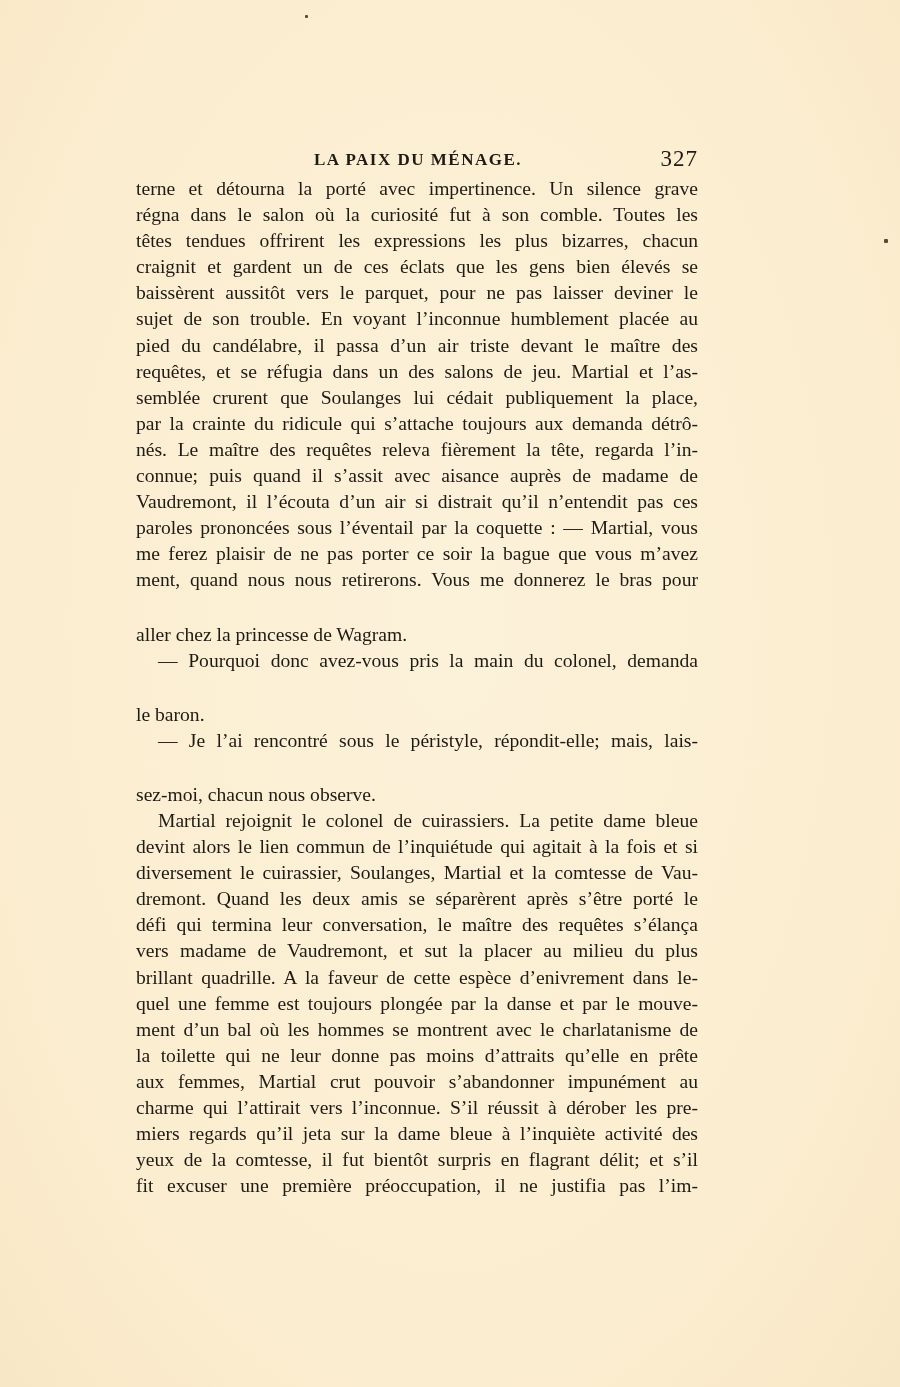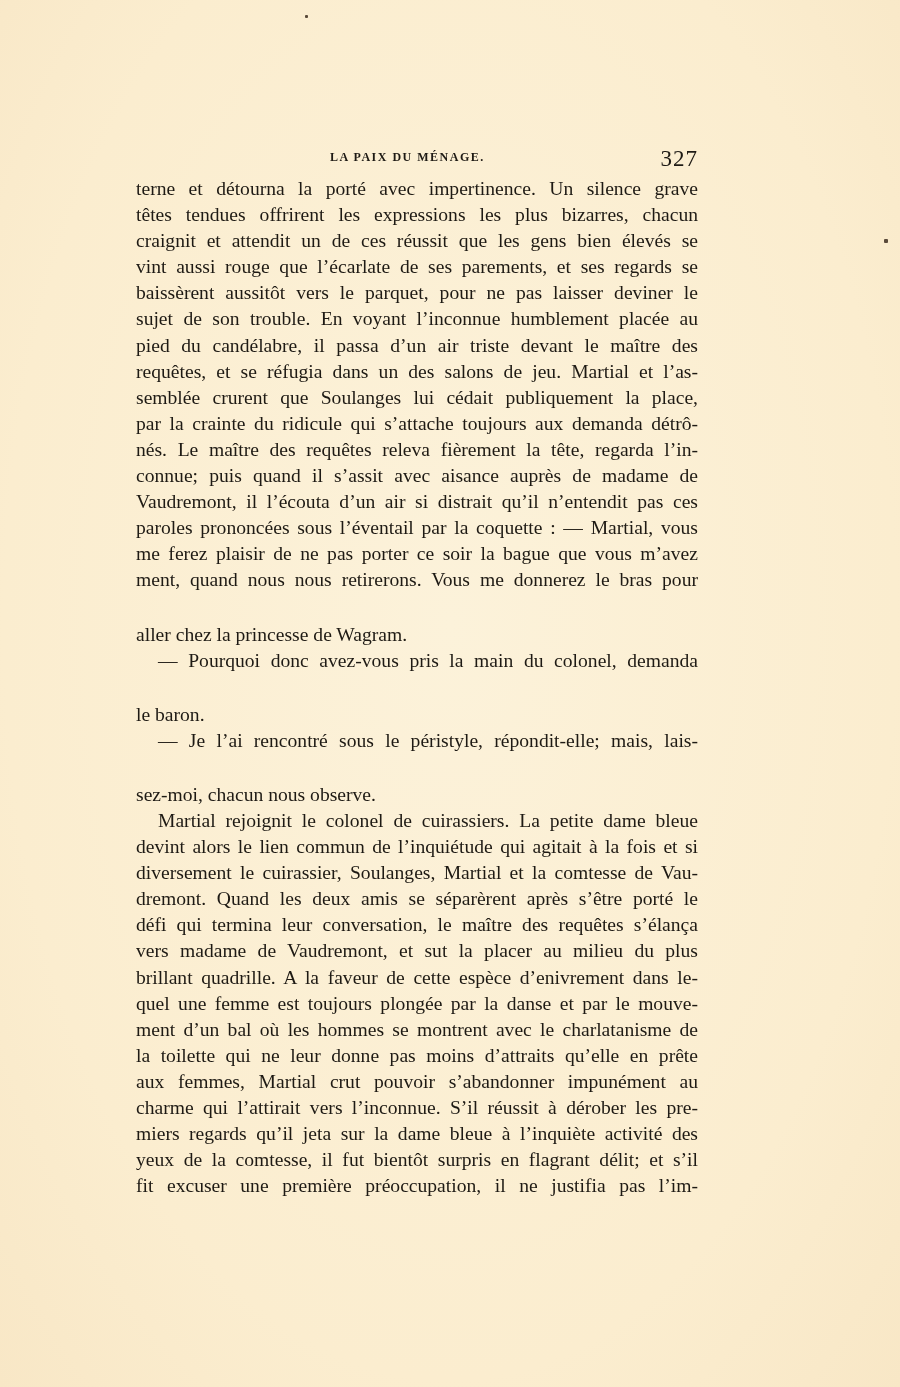--- a/index.html
+++ b/index.html
@@ -16,23 +16,22 @@
       background: radial-gradient(ellipse at 50% 45%, #fcf2da 0%, #fbedcf 70%, #f8e7c6 100%);
     }
     .speck { position: absolute; width: 3px; height: 3px; background: #5a4a3a; border-radius: 1px; }
     .speck.s1 { left: 305px; top: 15px; }
     .speck.s2 { left: 884px; top: 239px; width: 4px; height: 4px; }
     .running-head {
       position: absolute; left: 136px; top: 146px; width: 562px; height: 26px;
     }
     .rh-title {
       position: absolute; left: 178px; top: 4px;
-      font-size: 12px; letter-spacing: 1.5px; font-weight: bold;
+      font-size: 17px; letter-spacing: 1.5px; font-weight: bold;
       font-variant: small-caps;
-      margin-left: 16px;
     }
     .rh-number {
       position: absolute; right: 0; top: 0;
       font-size: 23px; letter-spacing: 1px; text-align: center;
     }
     .body-text {
       position: absolute; left: 136px; top: 176px; width: 562px;
     }
     .line {
       height: 26.1px; line-height: 26.1px;
@@ -52,23 +51,23 @@
   <div class="speck s1"></div>
   <div class="speck s2"></div>
 
   <div class="running-head">
     <span class="rh-title">LA PAIX DU MÉNAGE.</span>
     <span class="rh-number">327</span>
   </div>
 
   <div class="body-text" id="body-text">
       <div class="line">terne et détourna la porté avec impertinence. Un silence grave</div>
+      <div class="line">régna dans le salon où la curiosité fut à son comble. Toutes les</div>
       <div class="line">têtes tendues offrirent les expressions les plus bizarres, chacun</div>
-      <div class="line">craignit et attendit un de ces réussit que les gens bien élevés se</div>
-      <div class="line">vint aussi rouge que l’écarlate de ses parements, et ses regards se</div>
+      <div class="line">craignit et gardent un de ces éclats que les gens bien élevés se</div>
       <div class="line">baissèrent aussitôt vers le parquet, pour ne pas laisser deviner le</div>
       <div class="line">sujet de son trouble. En voyant l’inconnue humblement placée au</div>
       <div class="line">pied du candélabre, il passa d’un air triste devant le maître des</div>
       <div class="line">requêtes, et se réfugia dans un des salons de jeu. Martial et l’as-</div>
       <div class="line">semblée crurent que Soulanges lui cédait publiquement la place,</div>
       <div class="line">par la crainte du ridicule qui s’attache toujours aux demanda détrô-</div>
       <div class="line">nés. Le maître des requêtes releva fièrement la tête, regarda l’in-</div>
       <div class="line">connue; puis quand il s’assit avec aisance auprès de madame de</div>
       <div class="line">Vaudremont, il l’écouta d’un air si distrait qu’il n’entendit pas ces</div>
       <div class="line">paroles prononcées sous l’éventail par la coquette : — Martial, vous</div>

